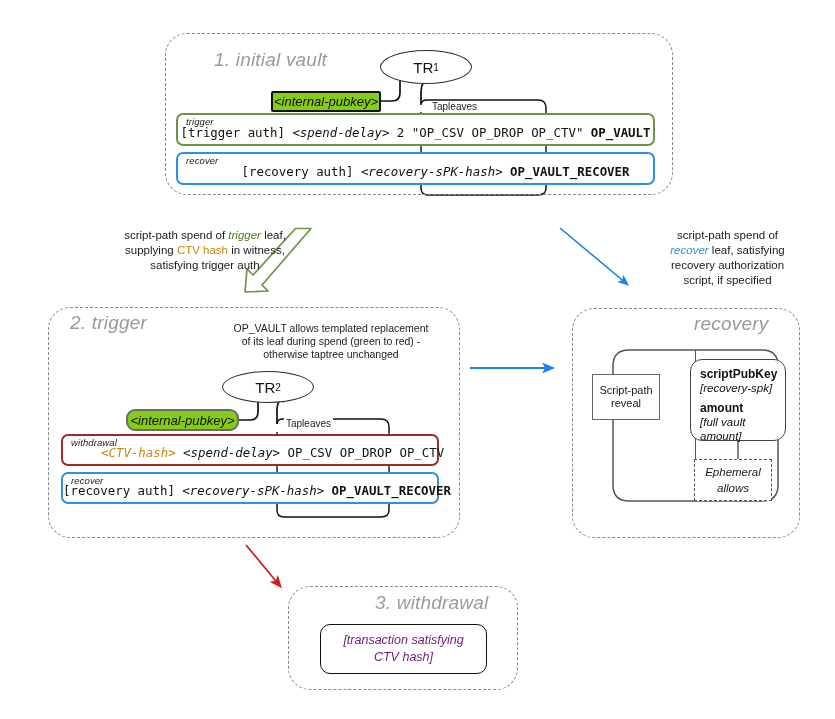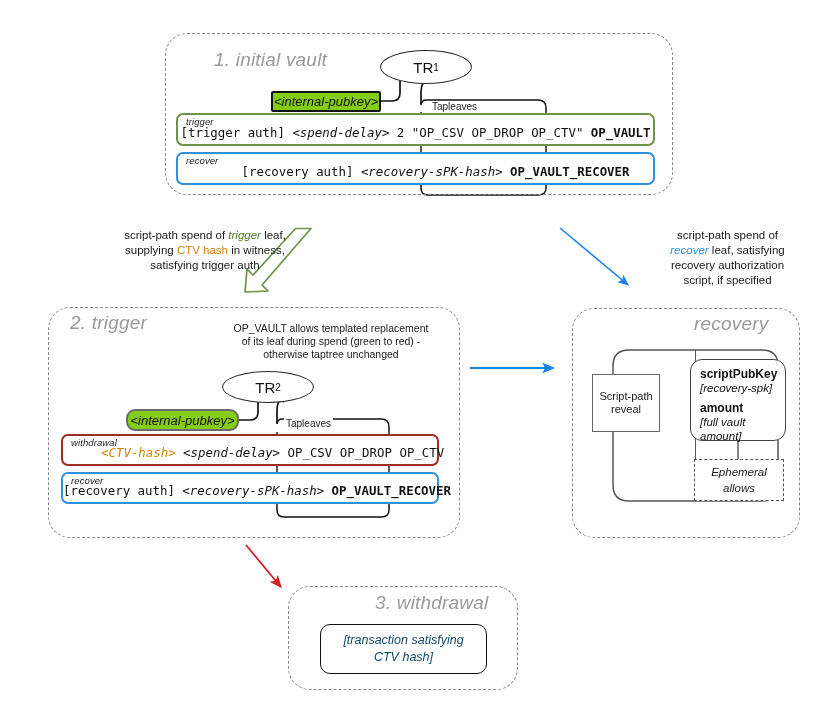--- a/index.html
+++ b/index.html
@@ -179,21 +179,21 @@
     border: 1.8px solid #111111;
     border-radius: 10px;
     background: #ffffff;
     display: flex;
     align-items: center;
     justify-content: center;
     text-align: center;
     font-style: italic;
     font-size: 12.5px;
     line-height: 17px;
-    color: #0c4a6e;
+    color: #701a75;
   }
 
   svg.overlay {
     position: absolute;
     left: 0; top: 0;
     width: 835px; height: 719px;
     pointer-events: none;
   }
 </style>
 </head>
@@ -345,36 +345,36 @@
     <div class="leaf-script" style="text-align:center;">
       <span>[recovery auth] </span><span class="mono-i">&lt;recovery-sPK-hash&gt;</span><span> </span><span class="mono-b">OP_VAULT_RECOVER</span>
     </div>
   </div>
 
   <div class="panel" style="left:572px; top:308px; width:228px; height:230px;"></div>
   <div class="panel-title" style="left:694px; top:313px;">recovery</div>
 
   <div class="tx-divider" style="left:695px; top:350px; height:151px;"></div>
 
-  <div class="in-box" style="left:592px; top:374px; width:68px; height:58px;">
+  <div class="in-box" style="left:592px; top:374px; width:68px; height:46px;">
     <div>
       <span>Script-path</span><br>
       <span>reveal</span>
     </div>
   </div>
 
   <div class="out-box" style="left:690px; top:359px; width:96px; height:82px;">
     <b>scriptPubKey</b><br>
     <i>[recovery-spk]</i>
     <div style="height:6px;"></div>
     <b>amount</b><br>
     <i>[full vault amount]</i>
   </div>
 
-  <div class="anchor-box" style="left:694px; top:459px; width:90px; height:42px;">
+  <div class="anchor-box" style="left:694px; top:459px; width:78px; height:42px;">
     <span>Ephemeral</span>
     <span>allows</span>
   </div>
 
   <div class="panel" style="left:288px; top:586px; width:230px; height:104px;"></div>
   <div class="panel-title" style="left:375px; top:592px;">3. withdrawal</div>
 
   <div class="wd-box" style="left:320px; top:624px; width:167px; height:50px;">
     <div>
       <span>[transaction satisfying</span><br>

